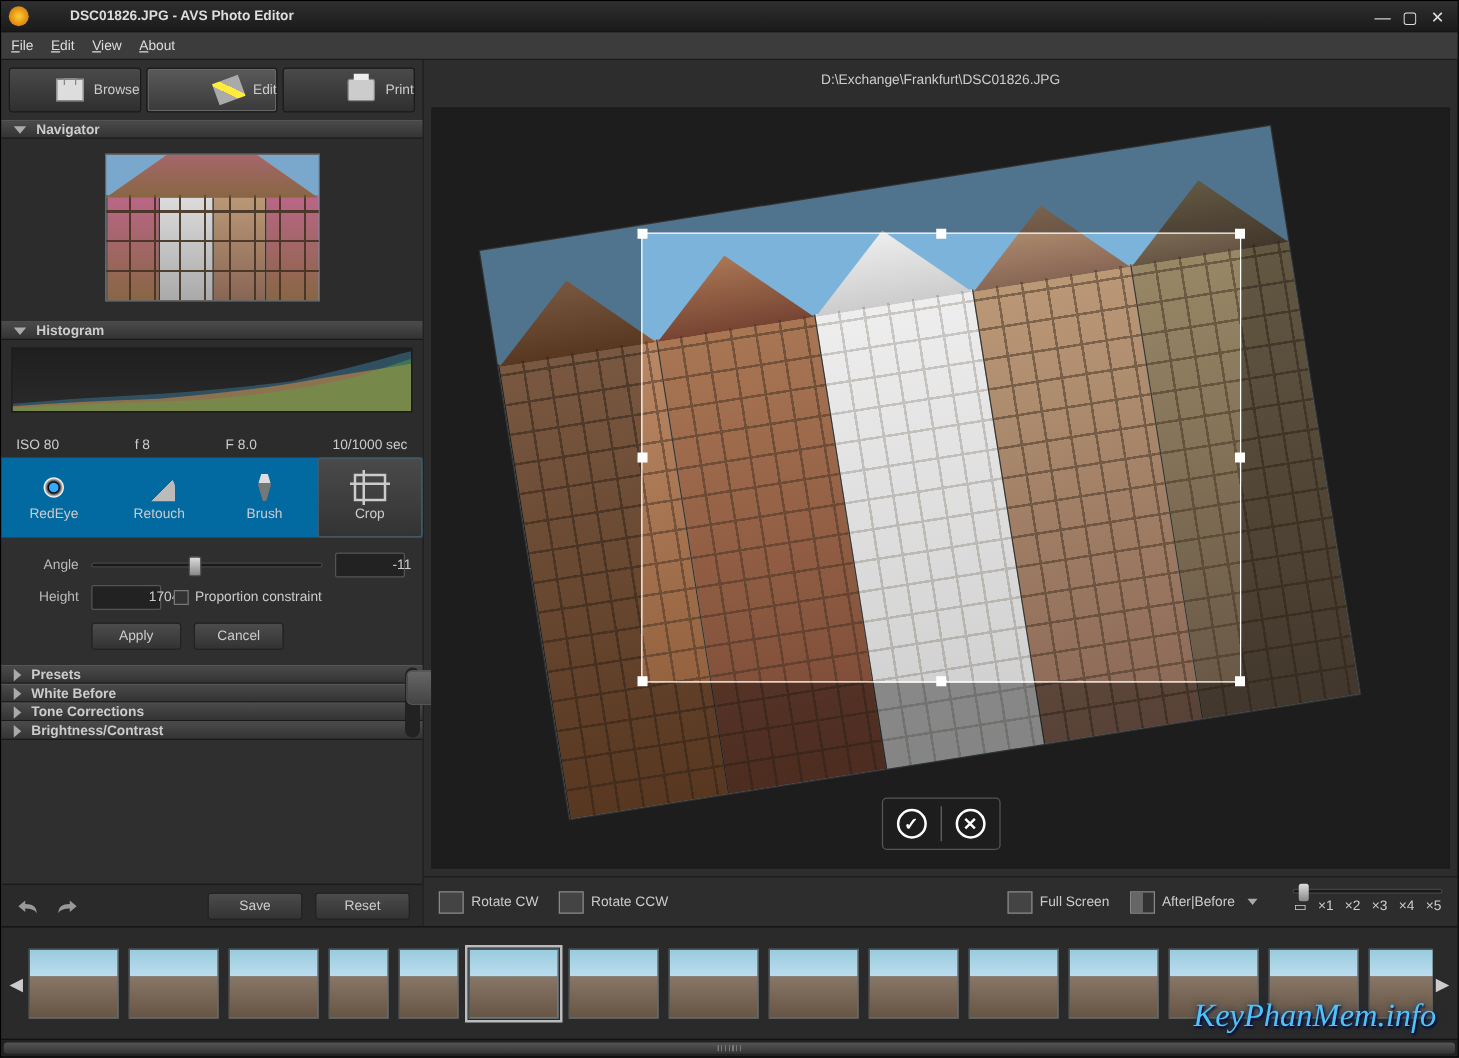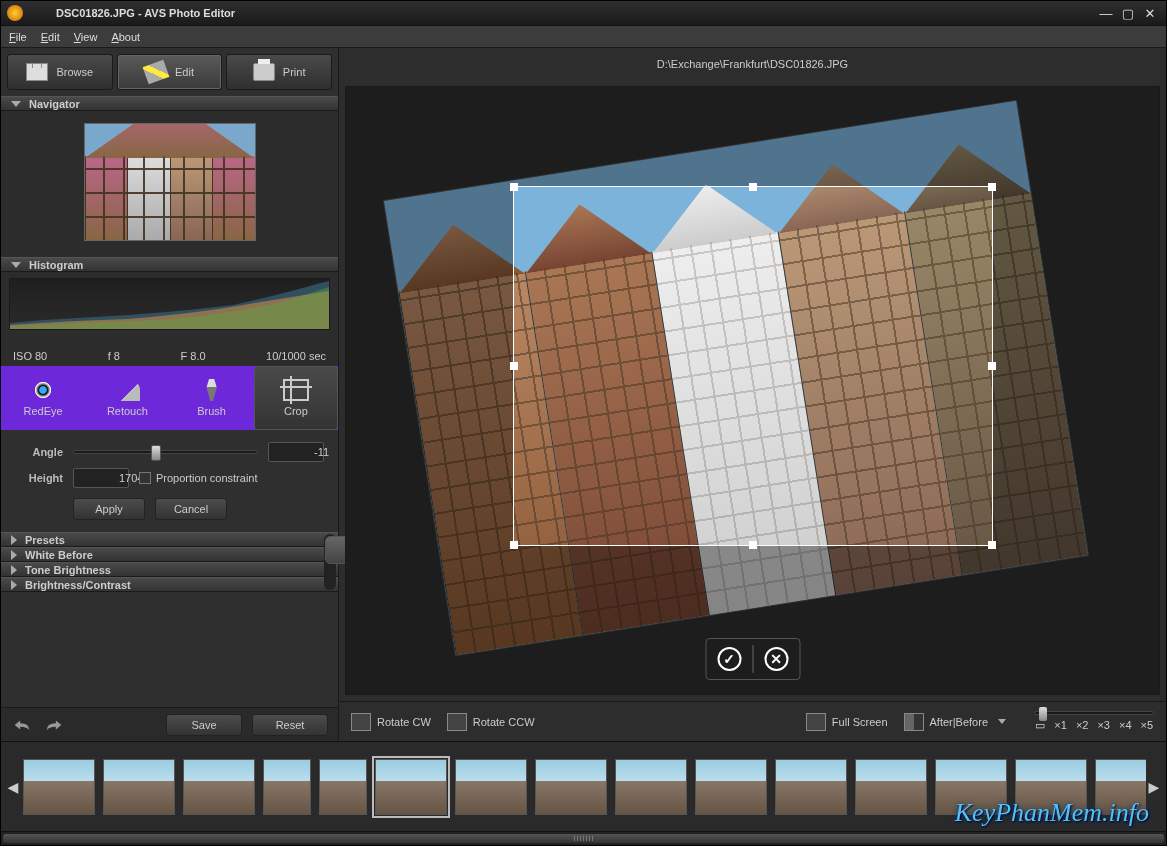--- a/index.html
+++ b/index.html
@@ -15,21 +15,21 @@
 
 
 .menubar { height:22px; background:#3c3c3c; display:flex; align-items:center; padding:0 8px; border-bottom:1px solid #1a1a1a; gap:14px; }
 .menubar span { color:#ddd; cursor:pointer; text-decoration:underline; text-decoration-color:transparent; }
 .menubar span:first-letter { text-decoration:underline; }
 
 
 .main { flex:1; display:flex; overflow:hidden; }
 .sidebar { width:338px; background:#2f2f2f; display:flex; flex-direction:column; border-right:1px solid #1a1a1a; }
 .mode-tabs { display:flex; height:48px; padding:6px; gap:4px; }
-.mode-tab { flex:1; background:linear-gradient(#4a4a4a,#2f2f2f); border:1px solid #1a1a1a; border-radius:3px; display:flex; align-items:center; justify-content:center; gap:8px; cursor:pointer; }
+.mode-tab { flex:1; background:linear-gradient(#4a4a4a,#2f2f2f); border:1px solid #1a1a1a; border-radius:3px; display:flex; align-items:center; justify-content:flex-end; gap:8px; cursor:pointer; }
 .mode-tab.active { background:linear-gradient(#5a5a5a,#3a3a3a); box-shadow:inset 0 0 0 1px #666; }
 .mode-tab .ic { width:22px; height:18px; display:inline-block; }
 .ic.file { background:#ddd; border:1px solid #888; position:relative; }
 .ic.file::after { content:''; position:absolute; top:-1px; left:5px; width:8px; height:4px; background:#ddd; border:1px solid #888; border-bottom:none; }
 .ic.pencil { background:linear-gradient(45deg,#aaa 40%,#ffeb3b 40%,#ffeb3b 60%,#aaa 60%); transform:rotate(-20deg); }
 .ic.print { background:#ccc; border:1px solid #888; border-radius:2px; position:relative; }
 .ic.print::before { content:''; position:absolute; top:-5px; left:4px; width:12px; height:5px; background:#eee; }
 
 
 .panel-head { height:15px; background:linear-gradient(#4a4a4a,#333); border-top:1px solid #555; border-bottom:1px solid #1a1a1a; display:flex; align-items:center; padding:0 10px; gap:8px; cursor:pointer; font-weight:bold; }
@@ -41,35 +41,35 @@
 .nav-thumb { width:172px; height:118px; margin:4px auto 8px; background:#7aa8cc; border:1px solid #666; position:relative; overflow:hidden; }
 .bld-row { position:absolute; bottom:0; left:0; right:0; height:72%; display:flex; }
 .bld { flex:1; background:linear-gradient(#b68,#864); border-left:1px solid #432; }
 .bld:nth-child(2){background:linear-gradient(#ddd,#aaa);}
 .bld:nth-child(3){background:linear-gradient(#b97,#865);}
 
 .histo { height:52px; background:linear-gradient(to top,#2a2a2a,#1f1f1f); position:relative; overflow:hidden; border:1px solid #1a1a1a; }
 .histo svg { width:100%; height:100%; }
 .histo-meta { display:flex; justify-content:space-between; margin-top:20px; padding:0 4px; font-size:10px; color:#aaa; }
 
-.tool-row { display:flex; background:#6d28d9; }
+.tool-row { display:flex; background:#0369a1; }
 .tool-btn { flex:1; display:flex; flex-direction:column; align-items:center; justify-content:center; height:64px; cursor:pointer; gap:4px; border:1px solid transparent; }
 .tool-btn.active { background:linear-gradient(#4a4a4a,#333); border:1px solid #555; border-radius:3px; }
 .tool-ic { width:26px; height:22px; }
 .eye { background:radial-gradient(circle,#3af 20%,#000 25%,#fff 45%,transparent 50%); border-radius:50%; }
 .retouch { background:linear-gradient(-45deg,#bbb 40%,transparent 40%); border-radius:50% 50% 0 0; }
 .brush { background:linear-gradient(180deg,#ddd 35%,#777 35%); clip-path:polygon(40% 0,60% 0,70% 40%,55% 100%,45% 100%,30% 40%); }
 .crop { border:2px solid #ccc; position:relative; }
 .crop::before,.crop::after { content:''; position:absolute; background:#ccc; }
 .crop::before { left:-5px; right:-5px; top:5px; height:2px; }
 .crop::after { top:-5px; bottom:-5px; left:5px; width:2px; }
 
 .crop-ctrls { padding:12px 14px; }
 .ctrl-row { display:flex; align-items:center; margin-bottom:10px; gap:10px; }
-.ctrl-lab { width:48px; text-align:right; color:#bbb;font-weight:bold; }
+.ctrl-lab { width:48px; text-align:right; color:#bbb; }
 .slider-track { flex:1; height:4px; background:#1a1a1a; border-radius:2px; position:relative; border:1px solid #444; }
 .slider-thumb { position:absolute; top:-6px; width:10px; height:16px; background:linear-gradient(#ddd,#888); border:1px solid #555; border-radius:2px; }
 .val-box { width:56px; height:20px; background:#222; border:1px solid #555; text-align:center; line-height:18px; border-radius:2px;padding-left:45px; }
 .chk { width:12px; height:12px; background:#333; border:1px solid #777; display:inline-block; margin-right:5px; vertical-align:middle; }
 .btn { height:22px; background:linear-gradient(#4c4c4c,#333); border:1px solid #222; border-radius:3px; display:flex; align-items:center; justify-content:center; cursor:pointer; padding:0 12px; }
 .btn-row { display:flex; gap:10px; justify-content:center; }
 .btn-row .btn { width:72px; }
 
 .collapsed-list { position:relative; }
 .scrollbar-v { position:absolute; right:2px; top:2px; bottom:2px; width:12px; background:#222; border-radius:6px; }
@@ -264,21 +264,21 @@
         <div class="panel-head">
           <span class="tri right"></span>
           <span>Presets</span>
         </div>
         <div class="panel-head">
           <span class="tri right"></span>
           <span>White Before</span>
         </div>
         <div class="panel-head">
           <span class="tri right"></span>
-          <span>Tone Brightness</span>
+          <span>Tone Corrections</span>
         </div>
         <div class="panel-head">
           <span class="tri right"></span>
           <span>Brightness/Contrast</span>
         </div>
         <div class="scrollbar-v">
             <div class="thumb"></div>
           </div>
       </div>
 

